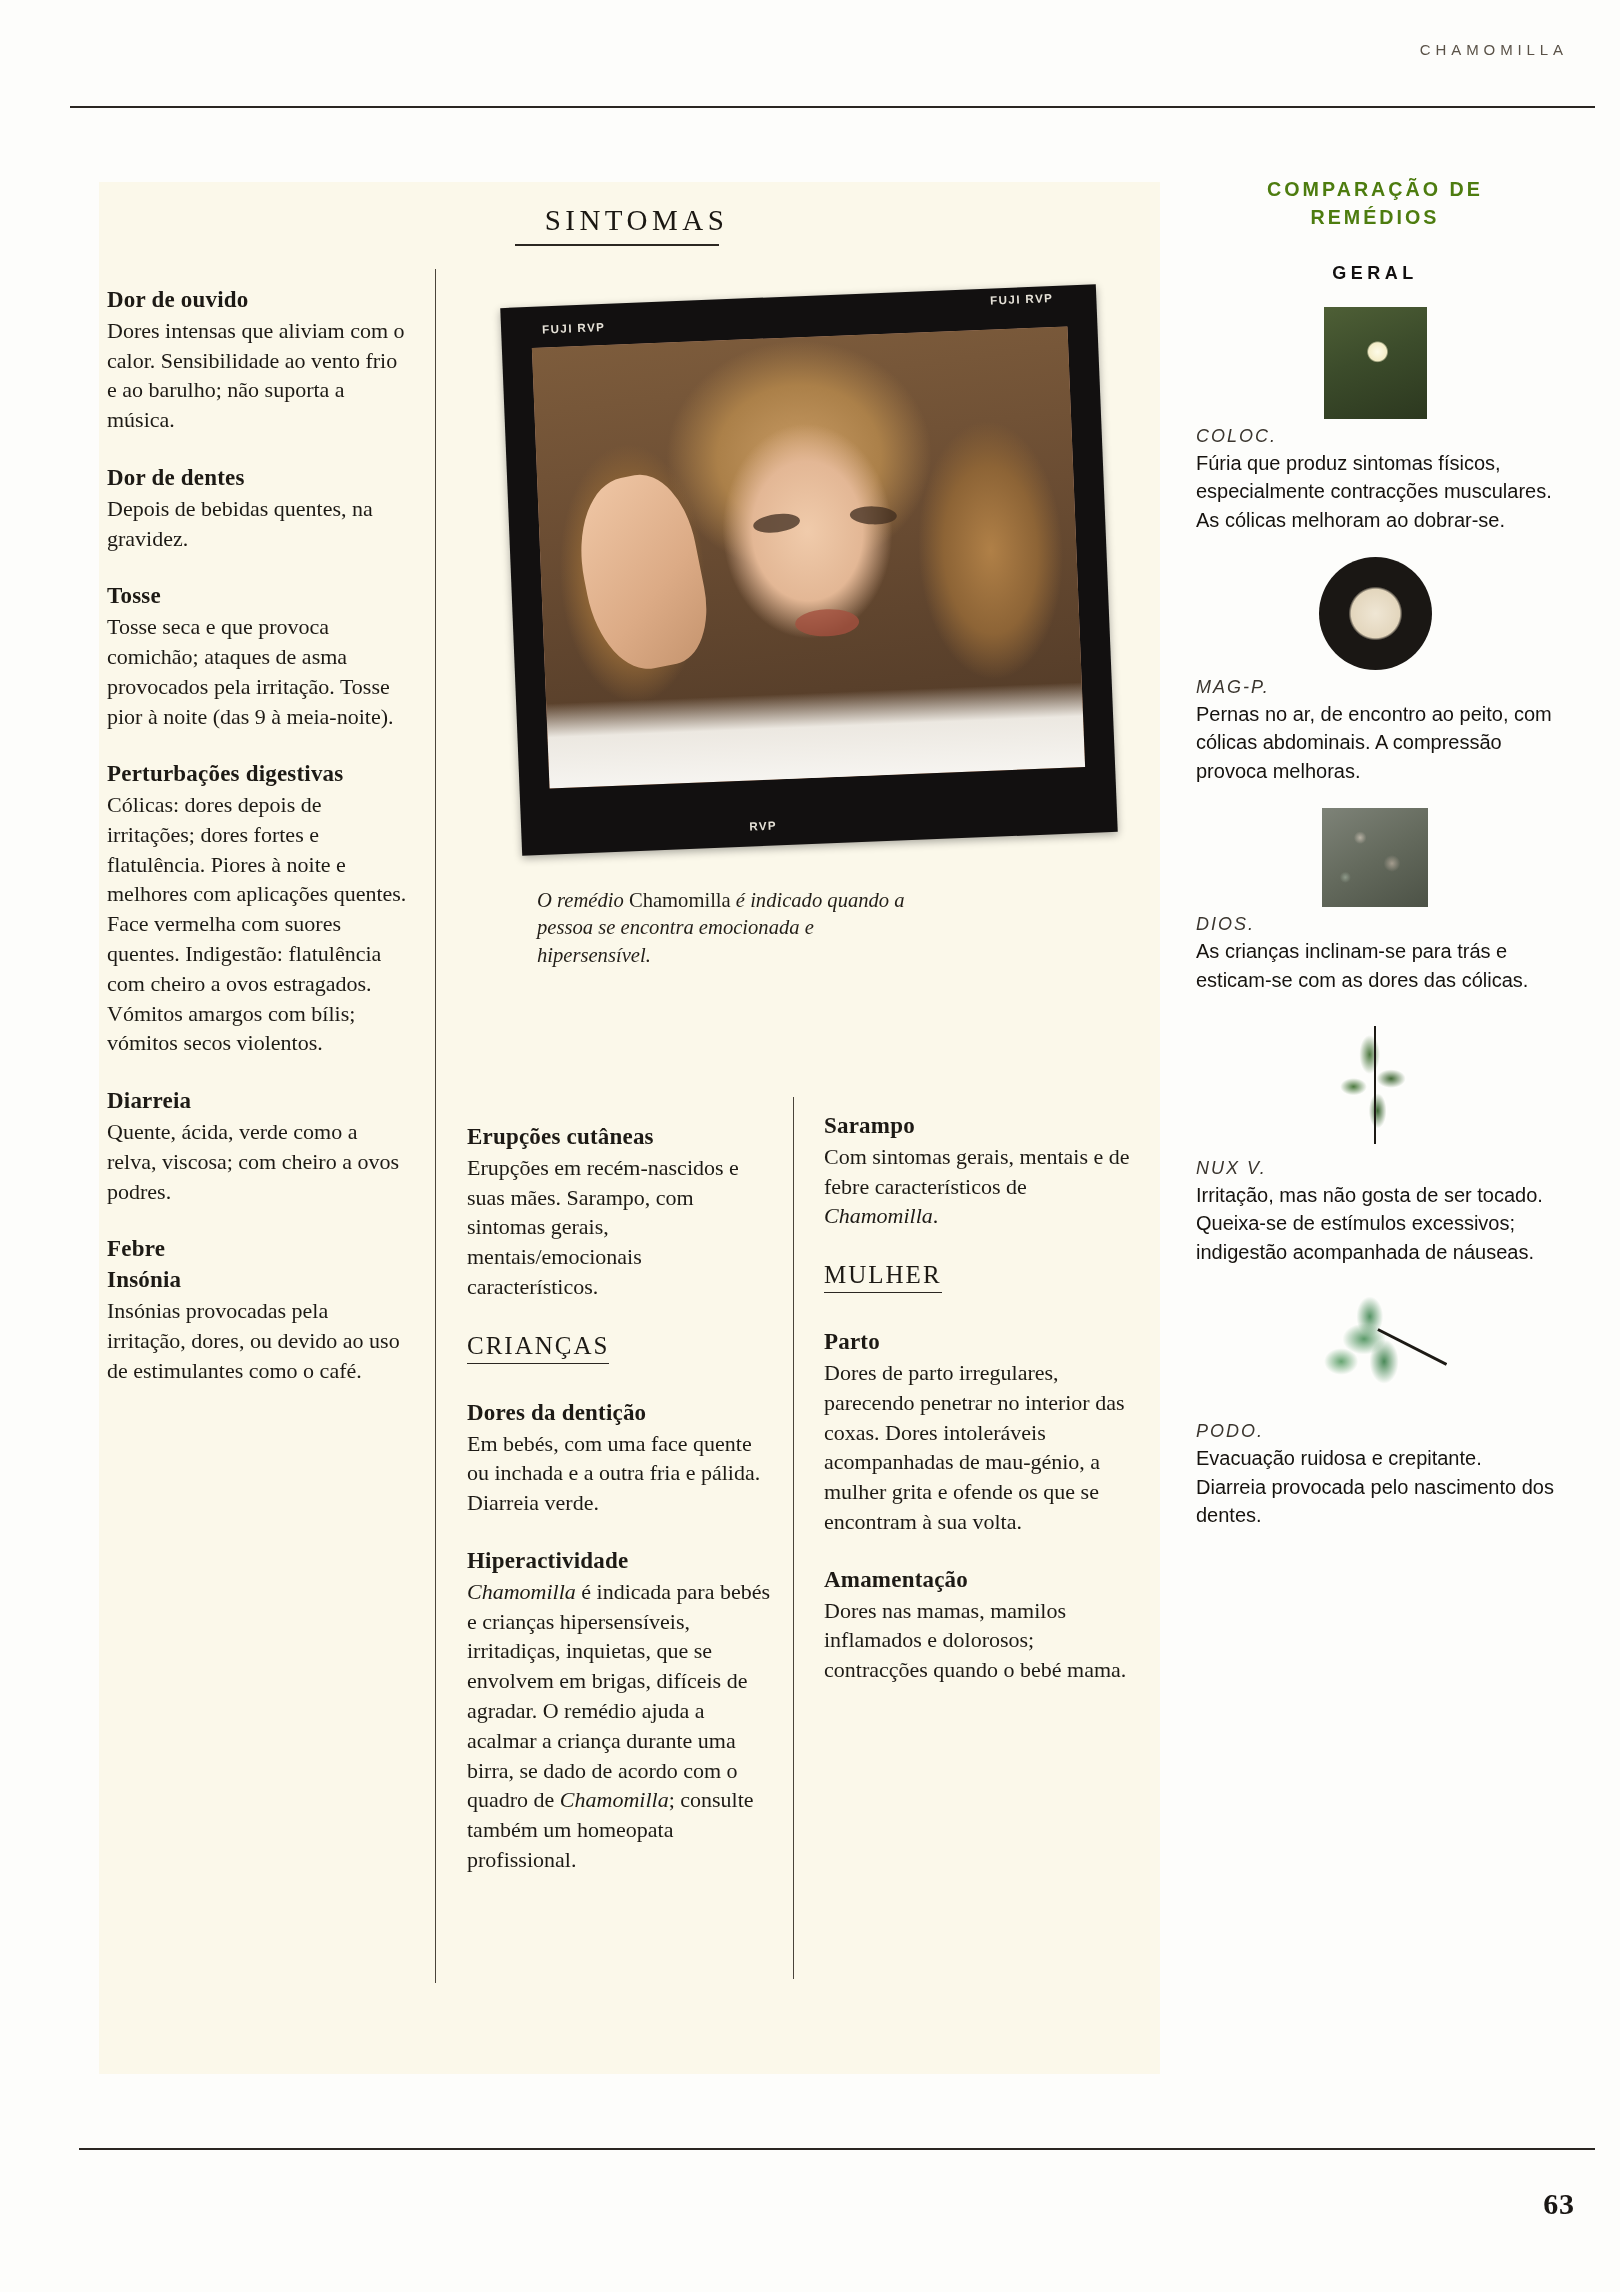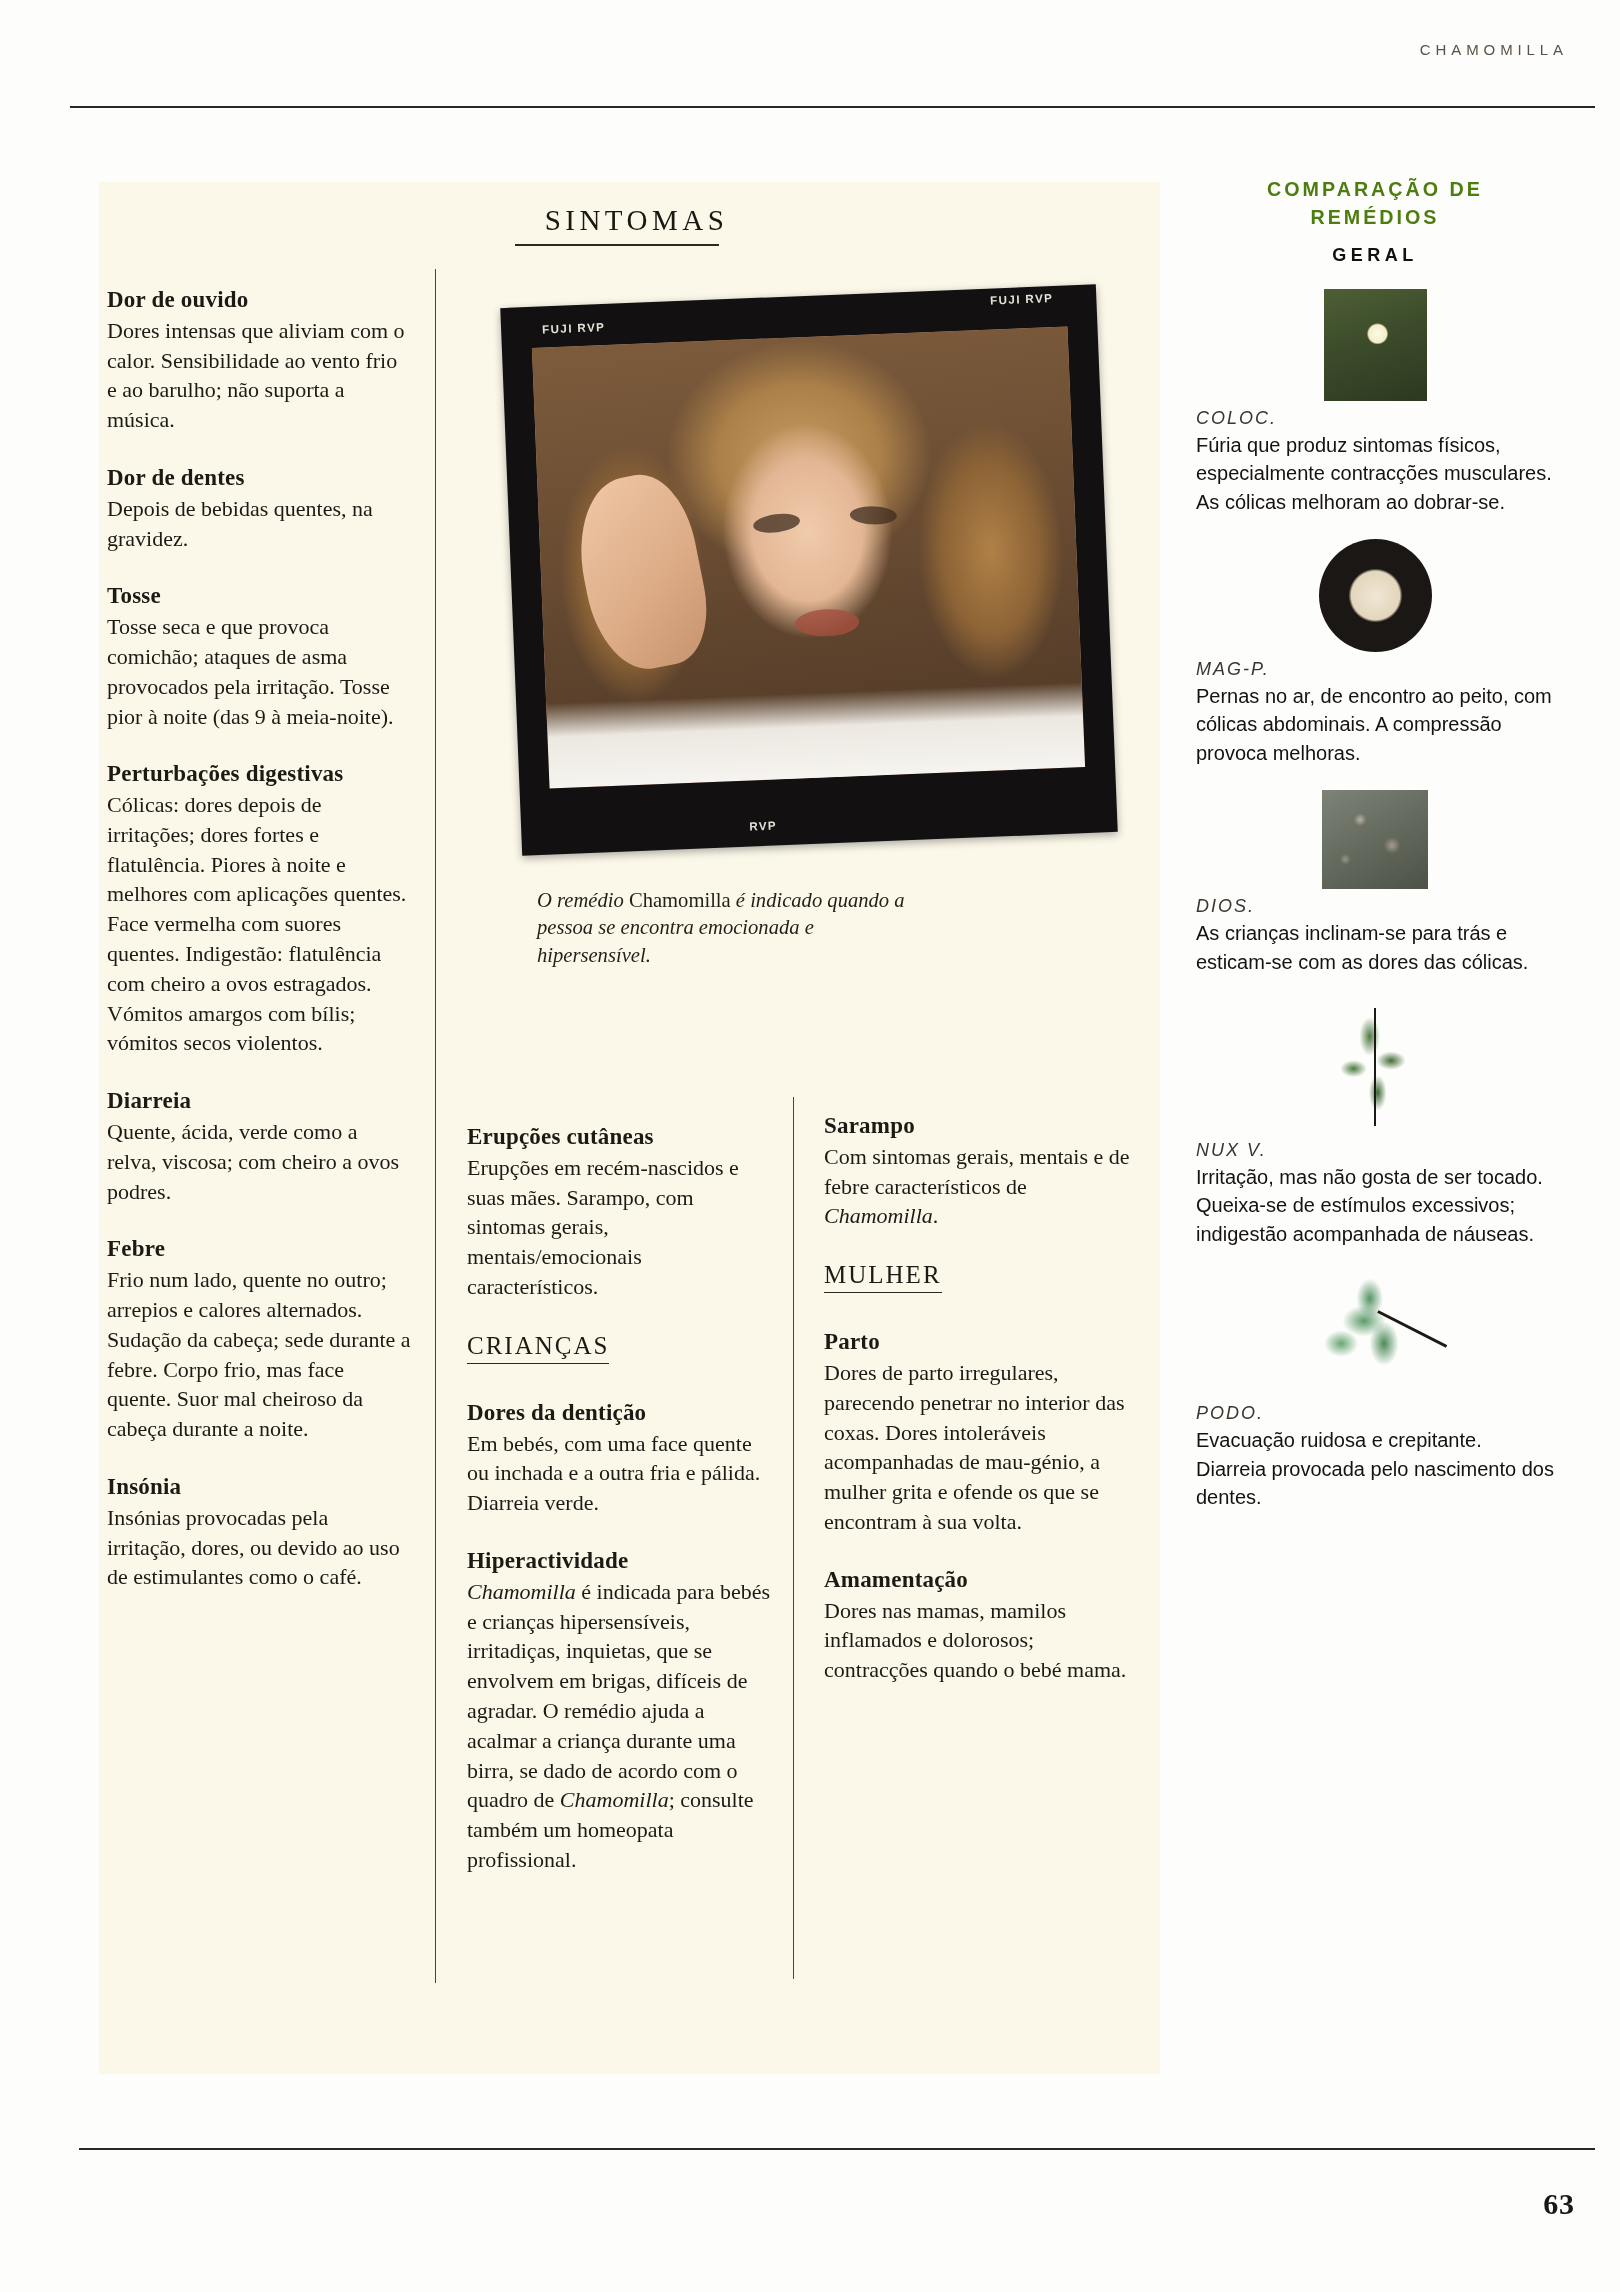--- a/index.html
+++ b/index.html
@@ -244,21 +244,21 @@
     letter-spacing: 3px;
     line-height: 1.42;
     color: #4d7c0f;
   }
   .sb-sub {
     text-align: center;
     font-family: "Liberation Sans", sans-serif;
     font-weight: bold;
     font-size: 18px;
     letter-spacing: 4.5px;
-    margin-top: 13px;
+    margin-top: 31px;
     color: #121010;
   }
   .sb-entry { margin-top: 23px; }
   .sb-thumb {
     margin: 0 auto 7.2px auto;
     position: relative;
     overflow: hidden;
   }
   .sb-abbr {
     font-family: "Liberation Sans", sans-serif;
@@ -347,21 +347,20 @@
     <h3>Tosse</h3>
     <p>Tosse seca e que provoca comichão; ataques de asma provocados pela irritação. Tosse pior à noite (das 9 à meia-noite).</p>
 
     <h3>Perturbações digestivas</h3>
     <p>Cólicas: dores depois de irritações; dores fortes e flatulência. Piores à noite e melhores com aplicações quentes. Face vermelha com suores quentes. Indigestão: flatulência com cheiro a ovos estragados. Vómitos amargos com bílis; vómitos secos violentos.</p>
 
     <h3>Diarreia</h3>
     <p>Quente, ácida, verde como a relva, viscosa; com cheiro a ovos podres.</p>
 
     <h3>Febre</h3>
-    <p>Frio num lado, quente no outro; arrepios e calores alternados. Sudação da cabeça; sede durante a febre. Corpo frio, mas face quente. Suor mal cheiroso da cabeça durante a noite.</p>
 
     <h3>Insónia</h3>
     <p>Insónias provocadas pela irritação, dores, ou devido ao uso de estimulantes como o café.</p>
   </div>
 
   <div class="photo-block">
     <div class="slide-frame">
       <div class="slide-label sl-a">FUJI RVP</div>
       <div class="slide-label sl-b">FUJI RVP</div>
       <div class="slide-label sl-c">RVP</div>

